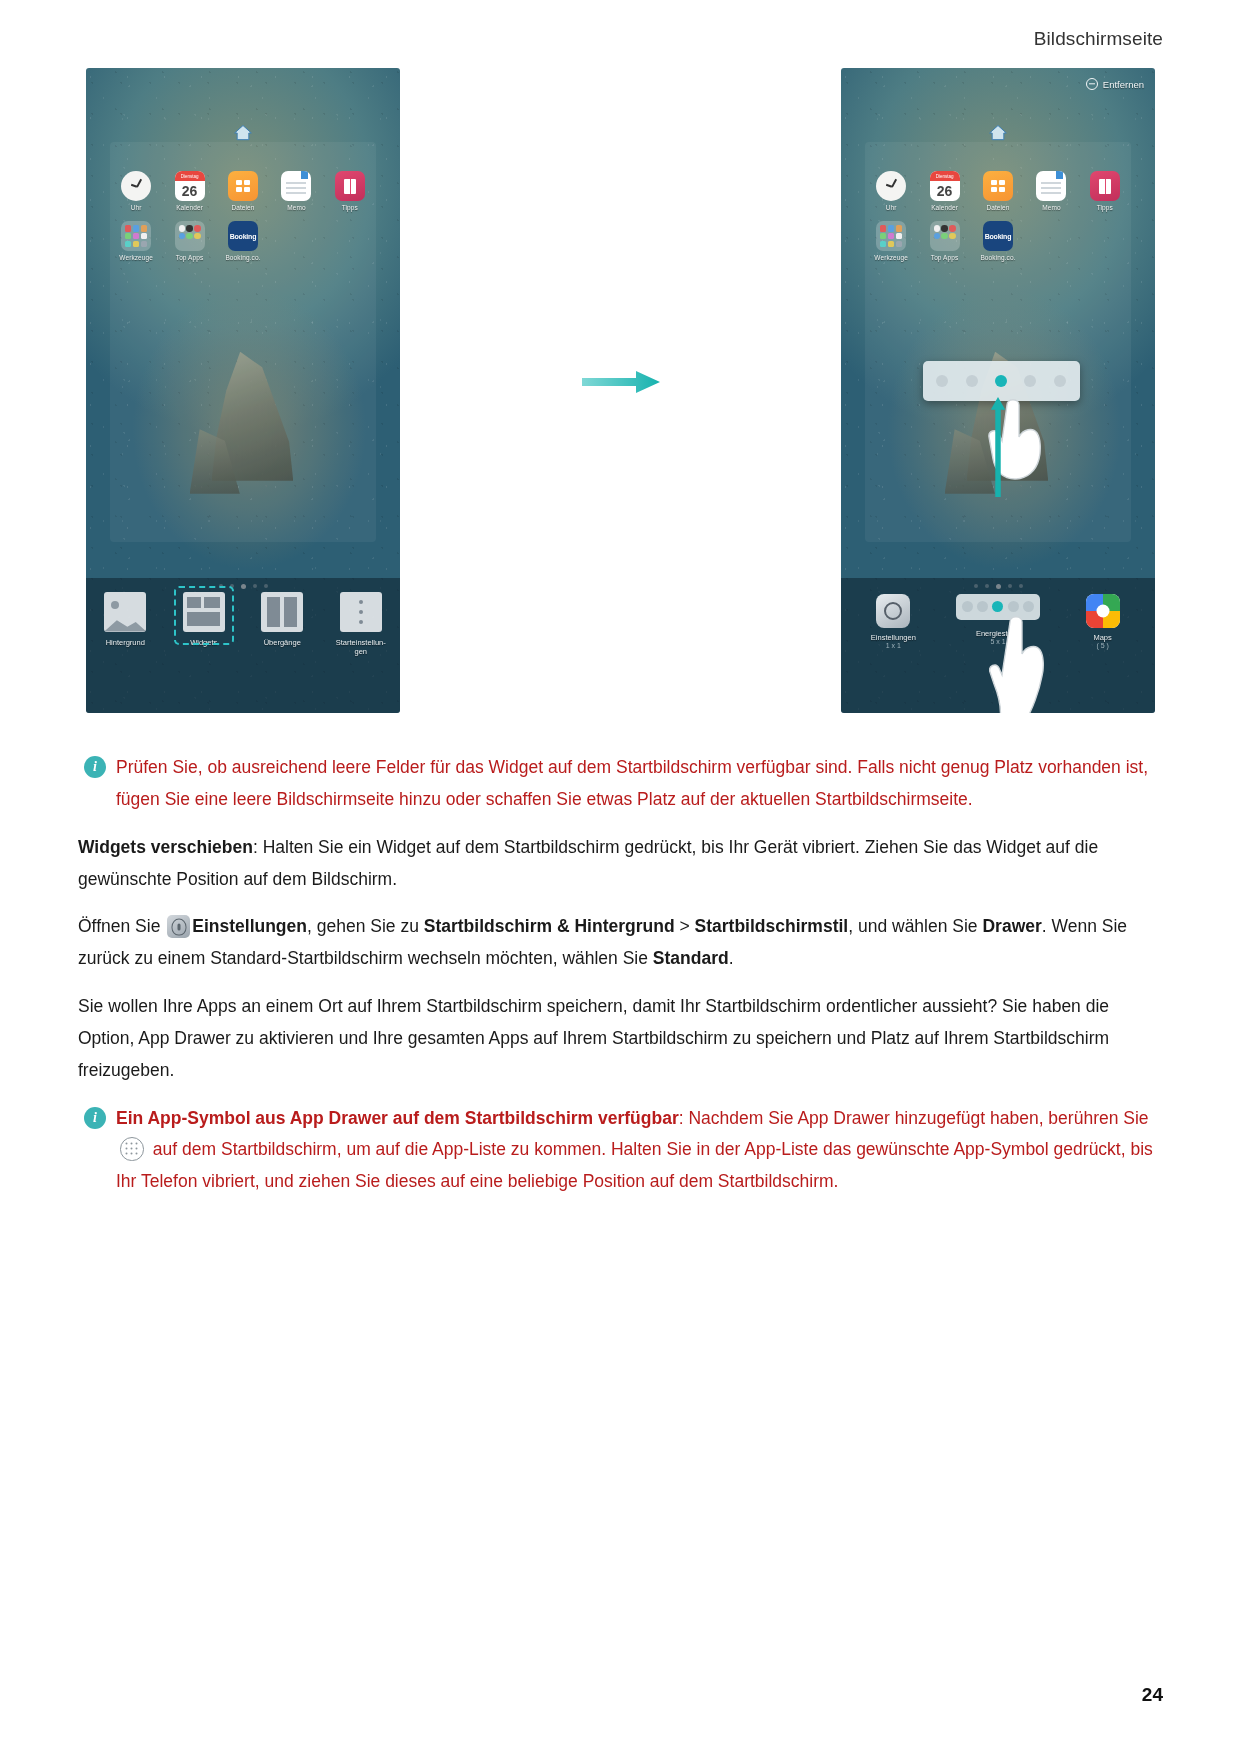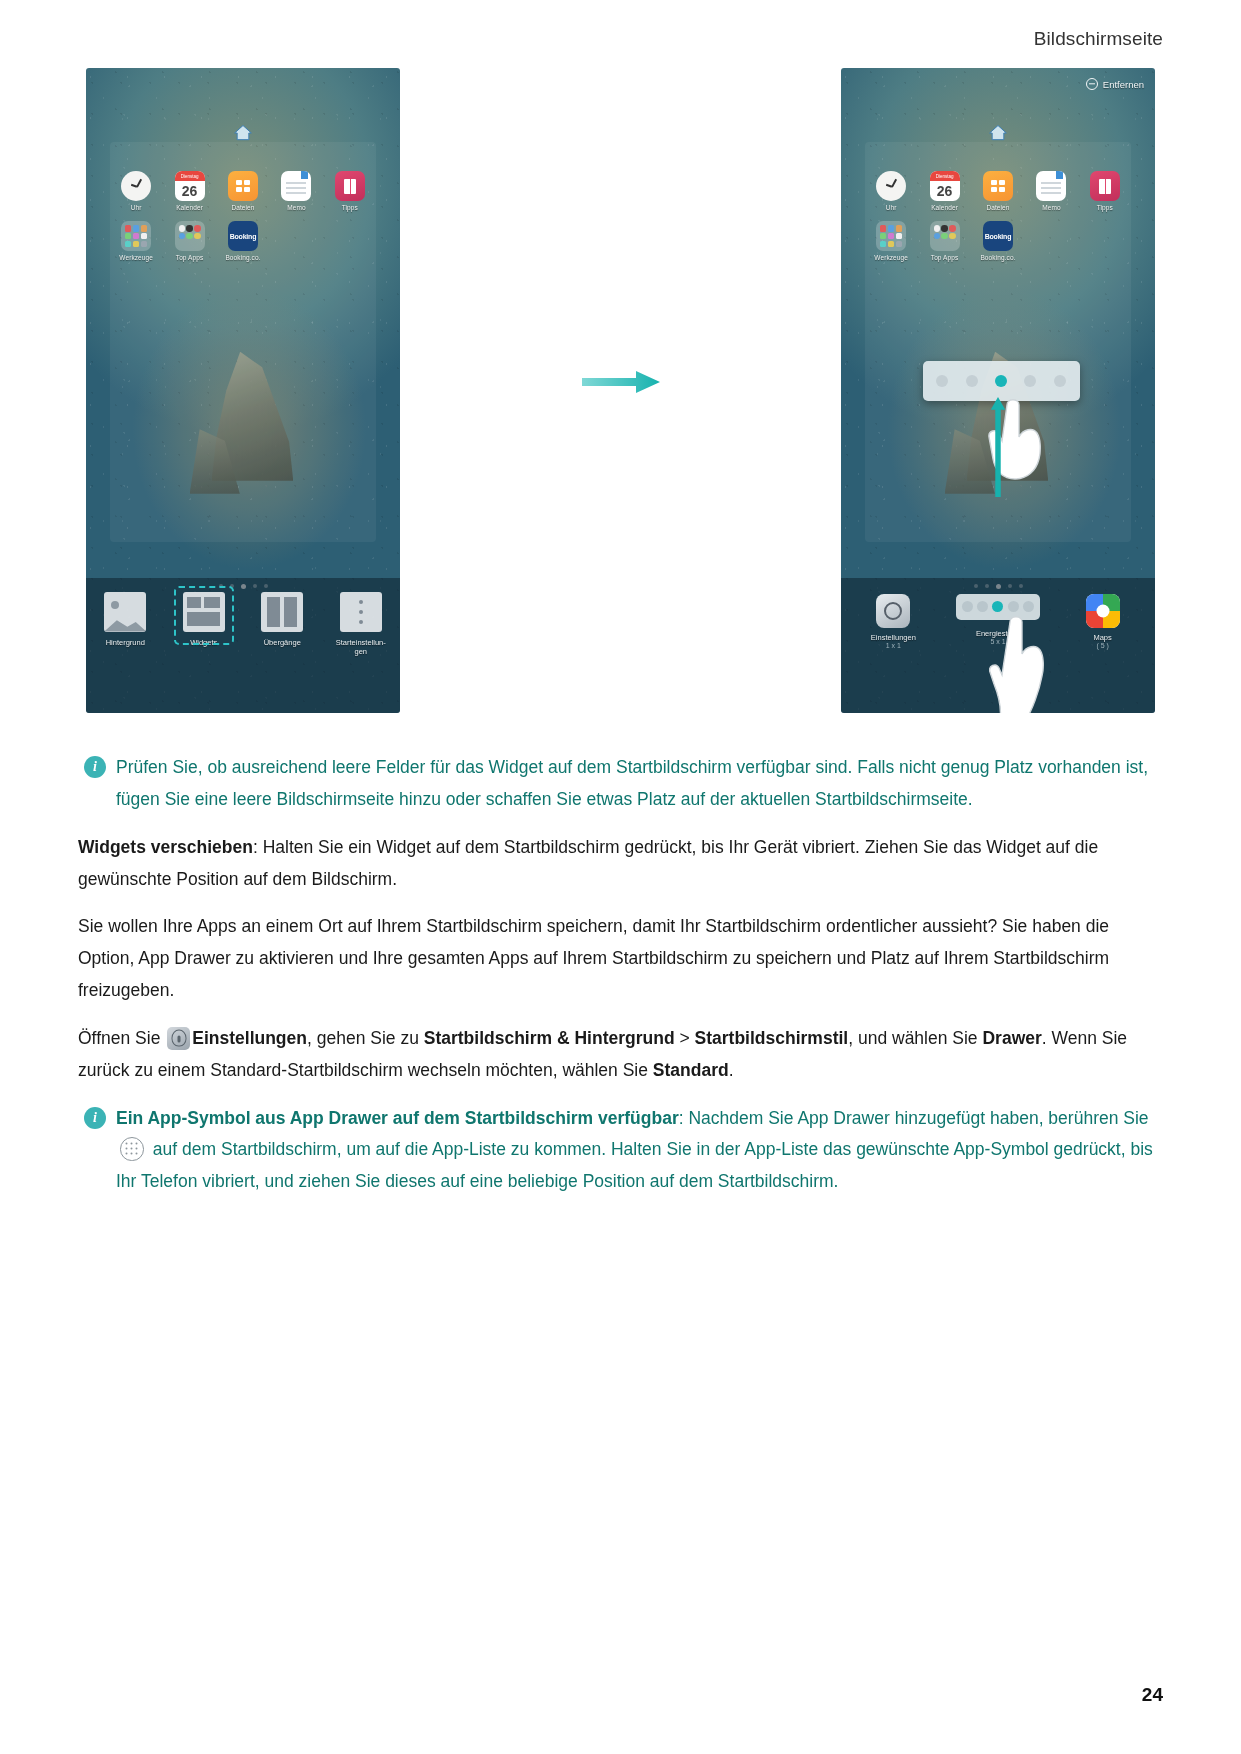--- a/index.html
+++ b/index.html
@@ -192,21 +192,21 @@
   
   .content { position:absolute; left:78px; right:78px; top:752px; }
 
   .note { display:flex; gap:10px; margin:0 0 16px 0; padding-left:6px; }
   .note .ibadge {
     flex:0 0 auto; width:22px; height:22px; border-radius:50%;
     background:#3bb3b5; color:#fff; font-style:italic; font-weight:700;
     font-size:14px; line-height:22px; text-align:center;
     font-family:"Liberation Serif", serif; margin-top:4px;
   }
-  .note .ntext { font-size:17.5px; line-height:1.82; color:#0f766e; }
+  .note .ntext { font-size:17.5px; line-height:1.82; color:#b91c1c; }
 
   p.body { font-size:17.5px; line-height:1.82; margin:0 0 16px 0; color:#1a1a1a; }
   p.body b { font-weight:700; }
 
   h2.heading {
     font-size:20px; font-weight:700; margin:26px 0 16px 0; color:#111;
   }
 
   .inline-icon {
     display:inline-block; width:23px; height:23px; vertical-align:-6px;
@@ -561,23 +561,23 @@
 
     <div class="note">
       <div class="ibadge">i</div>
       <div class="ntext">Prüfen Sie, ob ausreichend leere Felder für das Widget auf dem Startbildschirm verfügbar sind. Falls nicht genug Platz vorhanden ist, fügen Sie eine leere Bildschirmseite hinzu oder schaffen Sie etwas Platz auf der aktuellen Startbildschirmseite.</div>
     </div>
 
 
     <p class="body"><b>Widgets verschieben</b><span>: Halten Sie ein Widget auf dem Startbildschirm gedrückt, bis Ihr Gerät vibriert. Ziehen Sie das Widget auf die gewünschte Position auf dem Bildschirm.</span></p>
 
 
+    <p class="body"><span>Öffnen Sie </span><span class="inline-icon"></span><b>Einstellungen</b><span>, gehen Sie zu </span><b>Startbildschirm &amp; Hintergrund</b><span> &gt; </span><b>Startbildschirmstil</b><span>, und wählen Sie </span><b>Drawer</b><span>. Wenn Sie zurück zu einem Standard-Startbildschirm wechseln möchten, wählen Sie </span><b>Standard</b><span>.</span></p>
+
     <p class="body">Sie wollen Ihre Apps an einem Ort auf Ihrem Startbildschirm speichern, damit Ihr Startbildschirm ordentlicher aussieht? Sie haben die Option, App Drawer zu aktivieren und Ihre gesamten Apps auf Ihrem Startbildschirm zu speichern und Platz auf Ihrem Startbildschirm freizugeben.</p>
-
-    <p class="body"><span>Öffnen Sie </span><span class="inline-icon"></span><b>Einstellungen</b><span>, gehen Sie zu </span><b>Startbildschirm &amp; Hintergrund</b><span> &gt; </span><b>Startbildschirmstil</b><span>, und wählen Sie </span><b>Drawer</b><span>. Wenn Sie zurück zu einem Standard-Startbildschirm wechseln möchten, wählen Sie </span><b>Standard</b><span>.</span></p>
 
     <div class="note">
       <div class="ibadge">i</div>
       <div class="ntext"><b>Ein App-Symbol aus App Drawer auf dem Startbildschirm verfügbar</b><span>: Nachdem Sie App Drawer hinzugefügt haben, berühren Sie </span><span class="drawer-icon"><span class="g">
               <i></i>
               <i></i>
               <i></i>
               <i></i>
               <i></i>
               <i></i>

